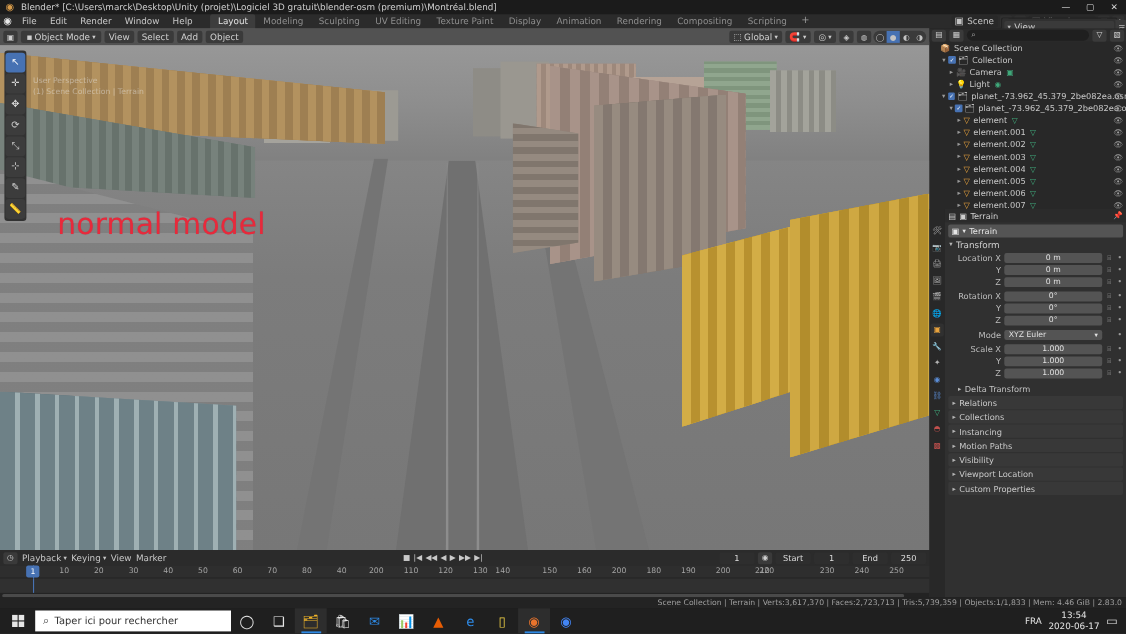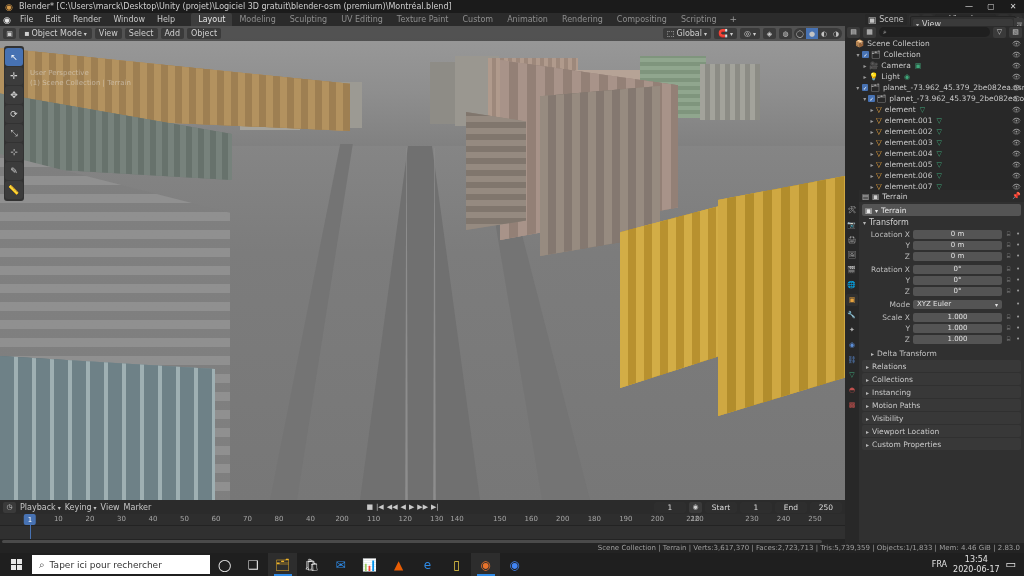--- a/index.html
+++ b/index.html
@@ -239,21 +239,21 @@
   <div class="menu-item">Edit</div>
   <div class="menu-item">Render</div>
   <div class="menu-item">Window</div>
   <div class="menu-item">Help</div>
   <div class="ws-tabs">
     <div class="ws-tab active">Layout</div>
     <div class="ws-tab">Modeling</div>
     <div class="ws-tab">Sculpting</div>
     <div class="ws-tab">UV Editing</div>
     <div class="ws-tab">Texture Paint</div>
-    <div class="ws-tab">Custom</div>
+    <div class="ws-tab">Display</div>
     <div class="ws-tab">Animation</div>
     <div class="ws-tab">Rendering</div>
     <div class="ws-tab">Compositing</div>
     <div class="ws-tab">Scripting</div>
     <div class="ws-plus">+</div>
   </div>
   <div class="topbar-right">
     <div class="scene-field">
       <span>▣</span>
       <span class="lbl">Scene</span>
@@ -365,20 +365,21 @@
         <div class="shade-ball">◑</div>
       </div>
     </div>
   </div>
 
   <div id="vp-overlay-text">
     <div>User Perspective</div>
     <div>(1) Scene Collection | Terrain</div>
   </div>
   <div id="vp-annotation">
+    <div>normal model</div>
   </div>
 
   <div class="vp-toolbar">
     <div class="vp-tool sel">↖</div>
     <div class="vp-tool">✛</div>
     <div class="vp-tool">✥</div>
     <div class="vp-tool">⟳</div>
     <div class="vp-tool">⤡</div>
     <div class="vp-tool">⊹</div>
     <div class="vp-tool">✎</div>

